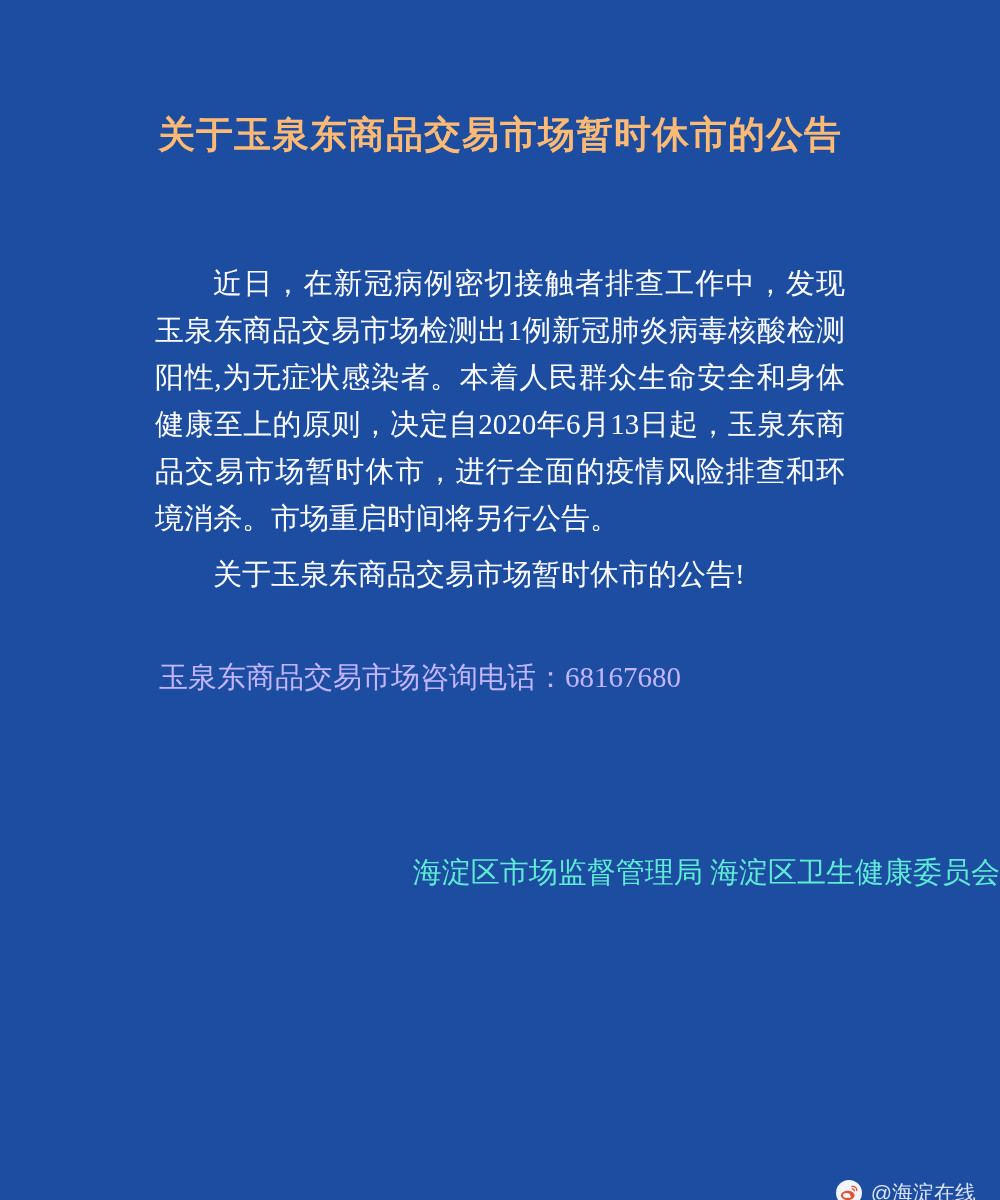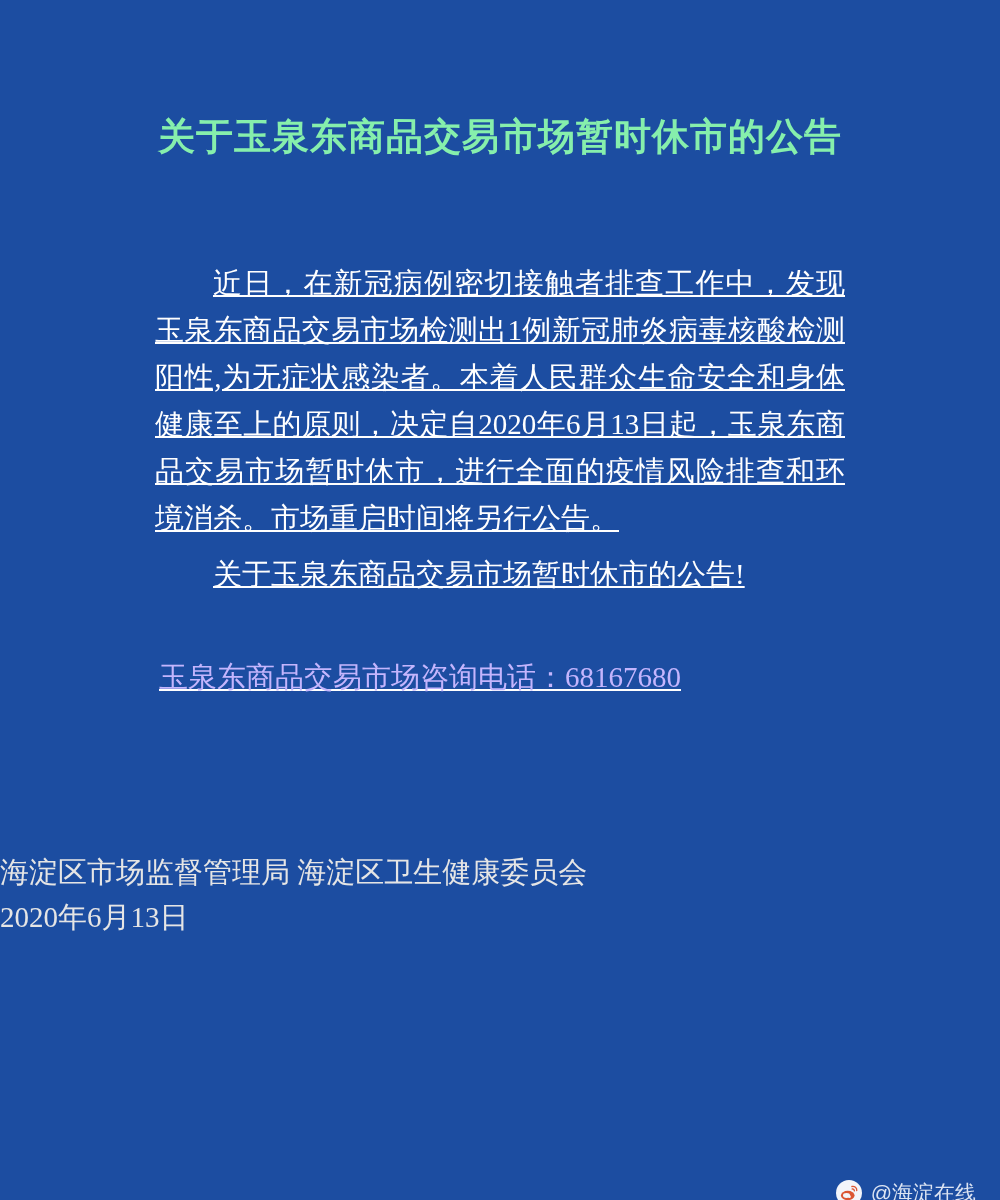--- a/index.html
+++ b/index.html
@@ -16,33 +16,32 @@
     overflow: hidden;
   }
   .page {
     width: 1000px;
     height: 1200px;
     position: relative;
     box-sizing: border-box;
   }
   .title {
     text-align: center;
-    font-family: Liberation Sans, sans-serif;
+    font-family: Liberation Mono, monospace;
     font-weight: bold;
     font-size: 37px;
     letter-spacing: 1px;
     padding-top: 88px;
     line-height: 1.3;
-    color: #86efac;
+    color: #fdba74;
   }
   .body-block {
     margin: 12px auto;
     width: 690px;
     padding-top: 74px;
-    text-decoration: underline;
   }
   .para {
     font-size: 29px;
     line-height: 1.62;
     text-align: justify;
     text-justify: inter-ideograph;
     text-indent: 2em;
     margin: 0 0 2px 0;
     color: #ffffff;
   }
@@ -55,24 +54,24 @@
     margin: 56px 0 0 0;
     text-indent: 0;
     padding-left: 4px;
     color: #c4b5fd;
   }
   .signature {
     position: absolute;
     left: 0;
     right: 0;
     top: 825px;
-    text-align: left;
+    text-align: right;
     font-size: 29px;
     line-height: 1.55;
-    color: #e5e5e5;
+    color: #5eead4;
   }
   .sig-line {
     display: block;
   }
   .watermark {
     position: absolute;
     right: 24px;
     bottom: 18px;
     display: flex;
     align-items: center;
@@ -101,21 +100,20 @@
   <h1 class="title">关于玉泉东商品交易市场暂时休市的公告</h1>
 
   <div class="body-block">
     <p class="para">近日，在新冠病例密切接触者排查工作中，发现玉泉东商品交易市场检测出1例新冠肺炎病毒核酸检测阳性,为无症状感染者。本着人民群众生命安全和身体健康至上的原则，决定自2020年6月13日起，玉泉东商品交易市场暂时休市，进行全面的疫情风险排查和环境消杀。市场重启时间将另行公告。</p>
     <p class="para thanks">关于玉泉东商品交易市场暂时休市的公告!</p>
     <p class="contact">玉泉东商品交易市场咨询电话：68167680</p>
   </div>
 
   <div class="signature">
     <span class="sig-line">海淀区市场监督管理局  海淀区卫生健康委员会</span>
-    <span class="sig-line">2020年6月13日</span>
   </div>
 
   <div class="watermark">
     <span class="weibo-icon">
       <svg width="20" height="20" viewBox="0 0 24 24" aria-hidden="true">
         <ellipse cx="10.5" cy="15" rx="8.2" ry="5.6" fill="#e6562d"></ellipse>
         <ellipse cx="9" cy="15" rx="4.2" ry="2.9" fill="#ffffff"></ellipse>
         <circle cx="12.6" cy="16.4" r="1.6" fill="#ffffff"></circle>
         <path d="M15.5 4.2c3.2-.7 6.2 1.6 5.8 4.8" fill="none" stroke="#e6562d" stroke-width="1.6" stroke-linecap="round"></path>
         <path d="M15.9 7.2c1.4-.3 2.7.8 2.5 2.2" fill="none" stroke="#e6562d" stroke-width="1.6" stroke-linecap="round"></path>

